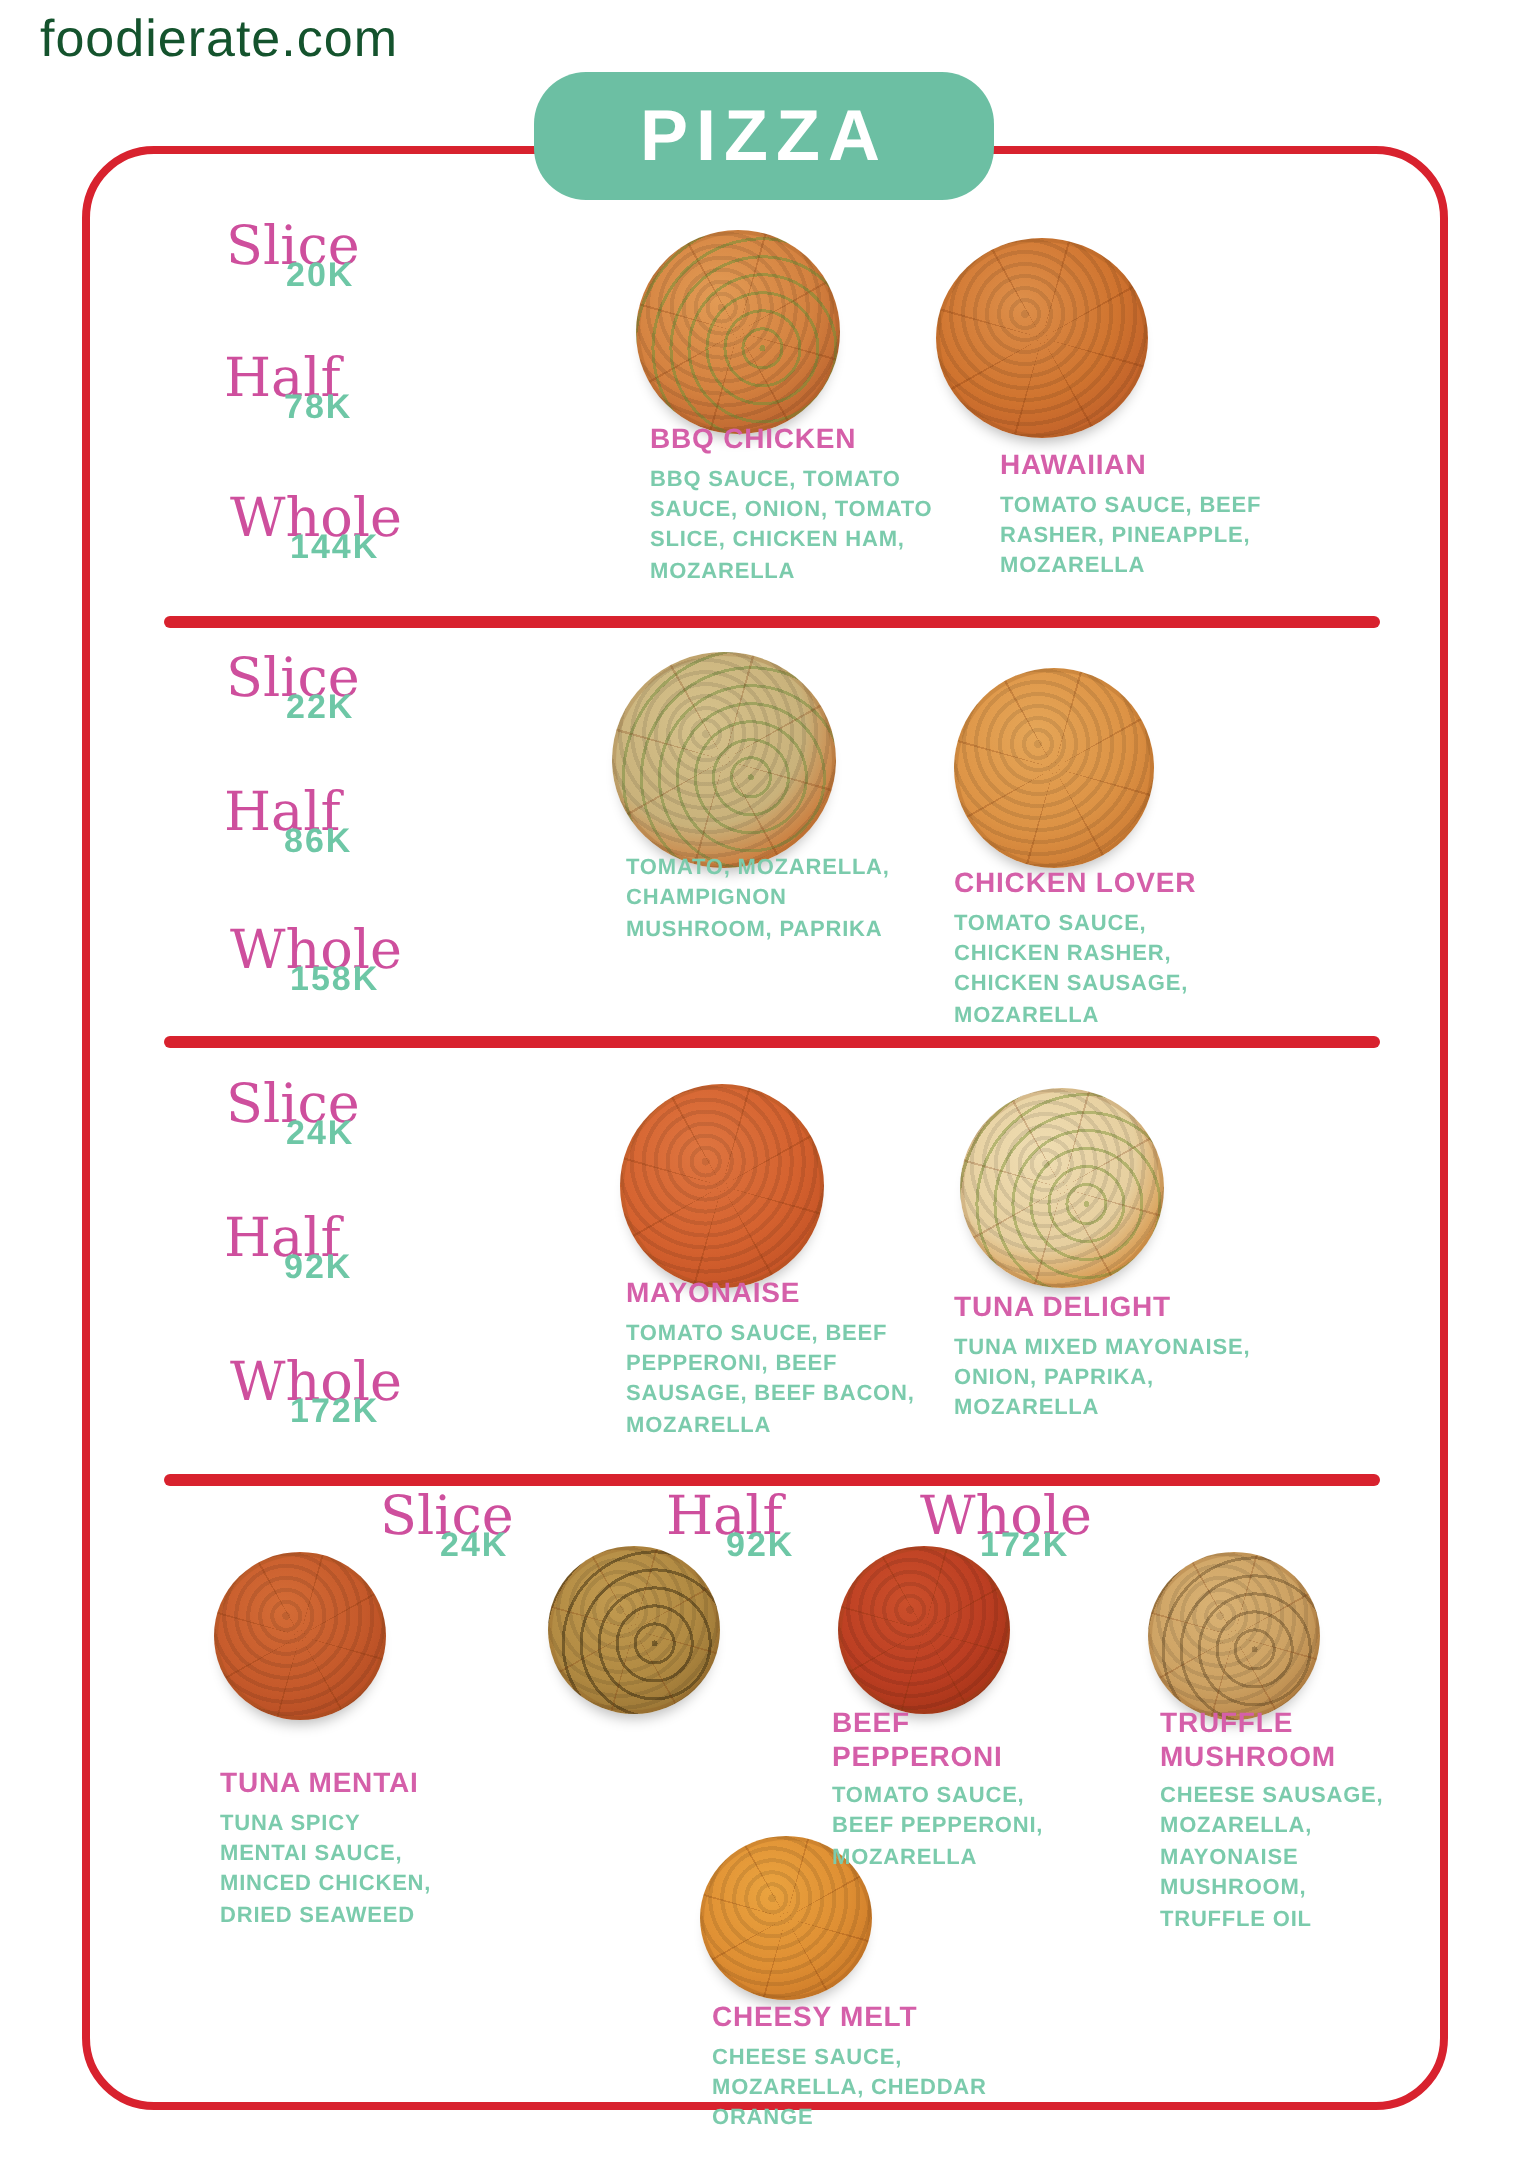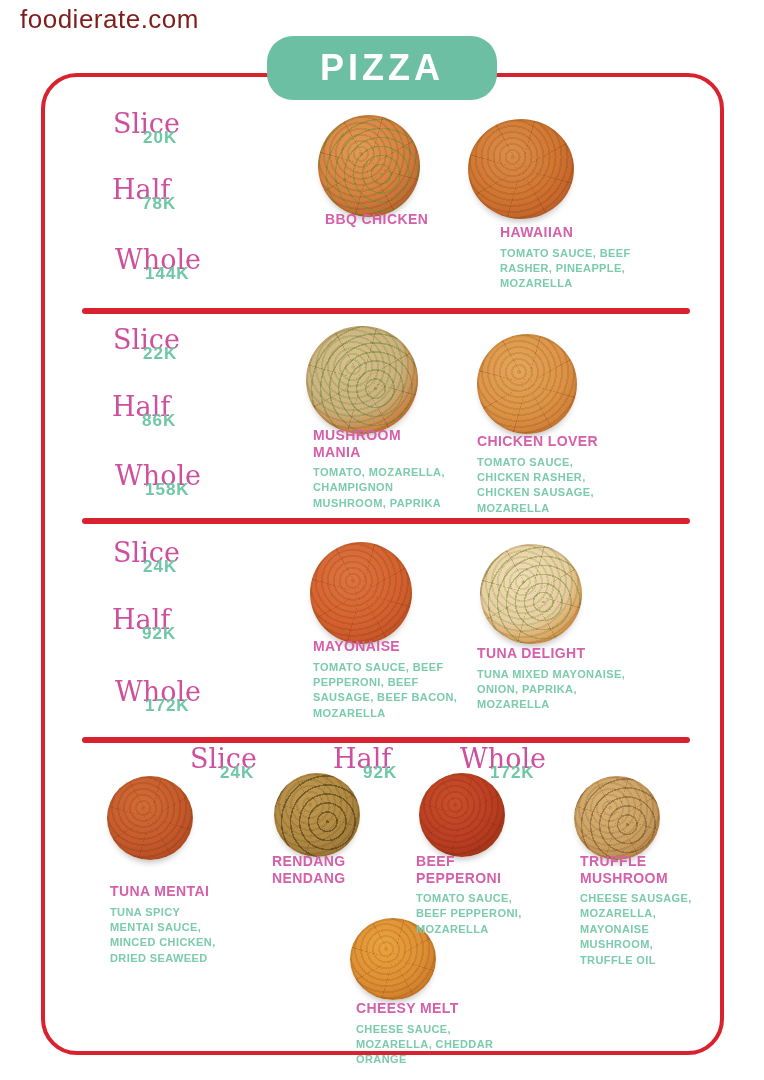--- a/index.html
+++ b/index.html
@@ -4,21 +4,21 @@
 <style>
   * { margin:0; padding:0; box-sizing:border-box; }
   html,body { width:764px; height:1080px; }
   body {
     position:relative; background:#ffffff;
     font-family:"Liberation Sans", sans-serif;
     overflow:hidden;
   }
   .logo {
     position:absolute; left:20px; top:4px;
-    font-size:26px; color:#7f1d1d; letter-spacing:.5px;
+    font-size:26px; color:#14532d; letter-spacing:.5px;
   }
   .card {
     position:absolute; left:41px; top:73px; width:683px; height:982px;
     border:4px solid #d8222e; border-radius:36px; background:#fff;
   }
   .banner {
     position:absolute; left:267px; top:36px; width:230px; height:64px;
     background:#6cbfa3; display:flex; align-items:center; justify-content:center;
     z-index:3;
     border-radius:26px;
@@ -84,20 +84,21 @@
 <div class="price" style="left:115px; top:246px">
   <span class="script">Whole</span>
   <span class="val">144K</span>
 </div>
 
 <div class="pizza" style="left: 318px; top: 115px; width: 102px; height: 102px; --base: #d4813f; --mid: #e29b55; --crust: #bf6730; --fleck: rgba(115,145,55,0.55);"></div>
 <div class="pizza" style="left: 468px; top: 119px; width: 106px; height: 100px; --base: #d0742f; --mid: #dd8f4a; --crust: #c2622a;"></div>
 
 <div class="item" style="left:325px; top:211px; width:150px">
   <div class="name">BBQ CHICKEN</div>
+  <div class="desc">BBQ SAUCE, TOMATO SAUCE, ONION, TOMATO SLICE, CHICKEN HAM, MOZARELLA</div>
 </div>
 <div class="item" style="left:500px; top:224px; width:140px">
   <div class="name">HAWAIIAN</div>
   <div class="desc">TOMATO SAUCE, BEEF RASHER, PINEAPPLE, MOZARELLA</div>
 </div>
 
 <div class="price" style="left:113px; top:326px">
   <span class="script">Slice</span>
   <span class="val">22K</span>
 </div>
@@ -107,21 +108,20 @@
 </div>
 <div class="price" style="left:115px; top:462px">
   <span class="script">Whole</span>
   <span class="val">158K</span>
 </div>
 
 <div class="pizza" style="left: 306px; top: 326px; width: 112px; height: 108px; --base: #c9b27b; --mid: #d6c28c; --crust: #cc7a3a; --fleck: rgba(115,140,60,0.5);"></div>
 <div class="pizza" style="left: 477px; top: 334px; width: 100px; height: 100px; --base: #dd9345; --mid: #e5a658; --crust: #d07f36;"></div>
 
 <div class="item" style="left:313px; top:427px; width:132px">
-  <div class="name">MUSHROOM MANIA</div>
   <div class="desc">TOMATO, MOZARELLA, CHAMPIGNON MUSHROOM, PAPRIKA</div>
 </div>
 <div class="item" style="left:477px; top:433px; width:150px">
   <div class="name">CHICKEN LOVER</div>
   <div class="desc">TOMATO SAUCE, CHICKEN RASHER, CHICKEN SAUSAGE, MOZARELLA</div>
 </div>
 
 <div class="price" style="left:113px; top:539px">
   <span class="script">Slice</span>
   <span class="val">24K</span>
@@ -163,21 +163,20 @@
 <div class="pizza" style="left: 107px; top: 776px; width: 86px; height: 84px; --base: #c65a2b; --mid: #d46c36; --crust: #b84e24;"></div>
 <div class="pizza" style="left: 274px; top: 773px; width: 86px; height: 84px; --base: #b18a42; --mid: #c19a50; --crust: #9c7736; --fleck: rgba(60,45,15,0.5);"></div>
 <div class="pizza" style="left: 419px; top: 773px; width: 86px; height: 84px; --base: #bc3e22; --mid: #cb4f2b; --crust: #a83519;"></div>
 <div class="pizza" style="left: 574px; top: 776px; width: 86px; height: 84px; --base: #cda263; --mid: #d9b274; --crust: #bb8a4c; --fleck: rgba(90,65,30,0.4);"></div>
 
 <div class="item" style="left:110px; top:883px; width:115px">
   <div class="name">TUNA MENTAI</div>
   <div class="desc">TUNA SPICY MENTAI SAUCE, MINCED CHICKEN, DRIED SEAWEED</div>
 </div>
 <div class="item" style="left:272px; top:853px; width:110px">
-  <div class="name">RENDANG NENDANG</div>
 </div>
 <div class="item" style="left:416px; top:853px; width:110px">
   <div class="name">BEEF PEPPERONI</div>
   <div class="desc">TOMATO SAUCE, BEEF PEPPERONI, MOZARELLA</div>
 </div>
 <div class="item" style="left:580px; top:853px; width:122px">
   <div class="name">TRUFFLE MUSHROOM</div>
   <div class="desc">CHEESE SAUSAGE, MOZARELLA, MAYONAISE MUSHROOM, TRUFFLE OIL</div>
 </div>
 

